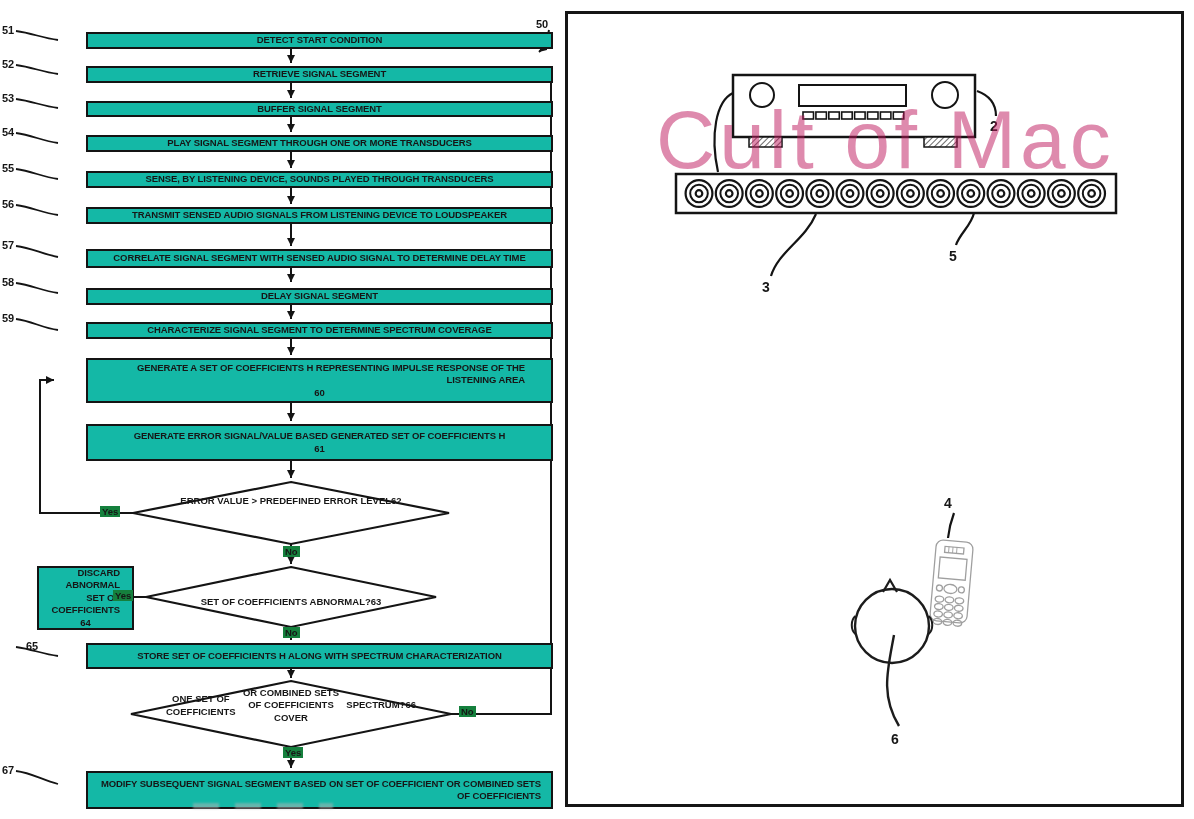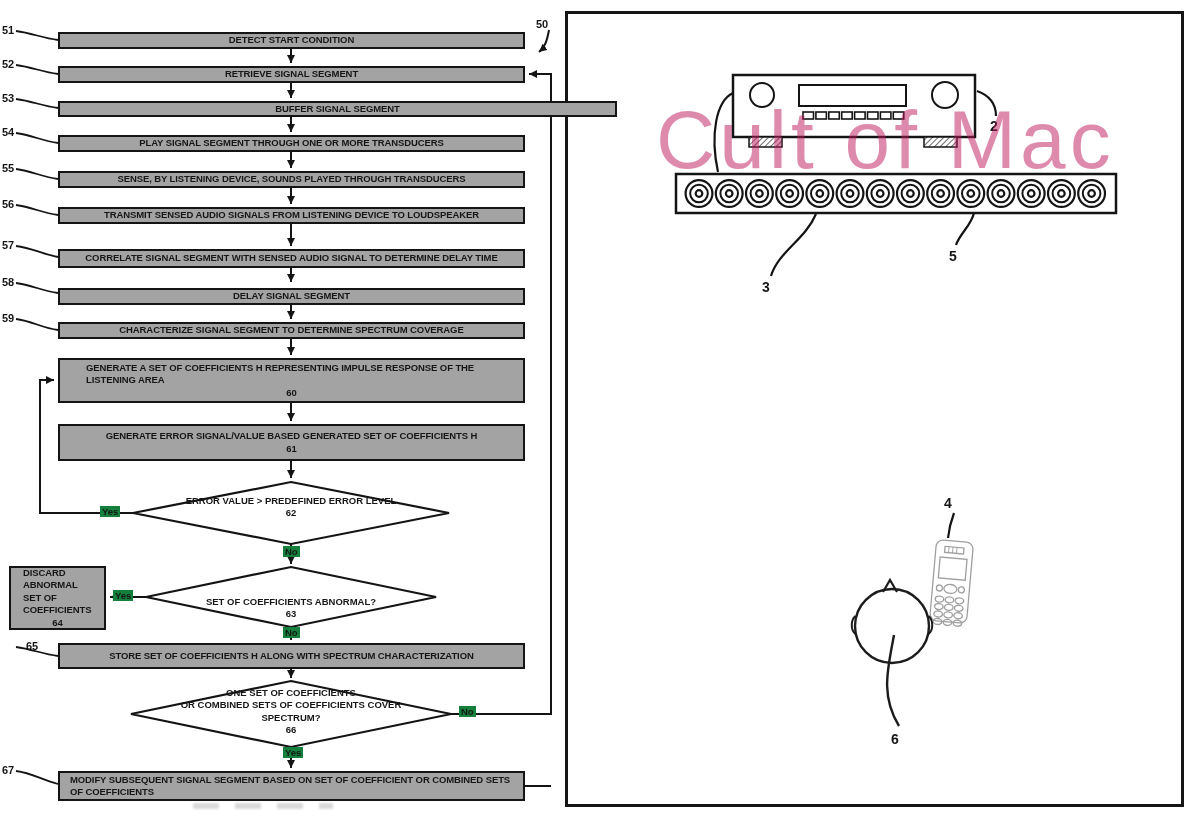--- a/index.html
+++ b/index.html
@@ -1,23 +1,23 @@
 <!DOCTYPE html>
 <html><head>
 <meta charset="utf-8">
 <style>
   html,body{margin:0;padding:0;background:#fff;}
   body{width:1194px;height:819px;position:relative;overflow:hidden;
        font-family:"Liberation Sans",sans-serif;color:#161616;}
   #art{position:absolute;left:0;top:0;z-index:1;}
-  .fbox{position:absolute;border:2px solid #141414;background:#a3a3a3;z-index:2;
+  .fbox{position:absolute;border:2px solid #141414;background:#14b8a6;z-index:2;
         display:flex;flex-direction:column;align-items:center;justify-content:center;
-        text-align:left;font-size:9.5px;font-weight:bold;line-height:1.3;
-        box-sizing:border-box;padding:0 6px;letter-spacing:-0.1px;}
-  .dlabel{position:absolute;z-index:3;display:flex;flex-direction:column;align-items:center;
+        text-align:right;font-size:9.5px;font-weight:bold;line-height:1.3;
+        box-sizing:border-box;padding:0 6px;letter-spacing:-0.1px;margin-left:28px;}
+  .dlabel{position:absolute;z-index:3;display:flex;flex-direction:row;align-items:center;
         justify-content:center;text-align:center;font-size:9.5px;font-weight:bold;line-height:1.3;}
   .num-out{position:absolute;z-index:3;font-size:11px;font-weight:bold;}
   .yn{position:absolute;z-index:3;font-size:9.5px;font-weight:bold;background:#15803d;padding:0 2px;}
   .panel-num{position:absolute;z-index:4;font-size:14px;font-weight:bold;}
   .panel-border{position:absolute;left:565px;top:11px;width:619px;height:796px;
         border:3px solid #151515;z-index:1;box-sizing:border-box;}
   .watermark{position:absolute;left:656px;top:99px;z-index:6;font-size:82px;font-weight:400;
         letter-spacing:4px;color:#be185d;opacity:0.5;white-space:nowrap;line-height:1;}
   .smudge{position:absolute;left:193px;top:803px;width:140px;height:6px;z-index:2;opacity:.5;
         background:repeating-linear-gradient(90deg,#b5b5b5 0 26px,transparent 26px 42px);
@@ -217,21 +217,21 @@
 
 <div class="panel-border"></div>
 <div class="watermark">Cult of Mac</div>
 
 <div class="fbox" style="left:58px;top:32px;width:467px;height:17px;">
     <span>DETECT START CONDITION</span>
   </div>
 <div class="fbox" style="left:58px;top:66px;width:467px;height:17px;">
     <span>RETRIEVE SIGNAL SEGMENT</span>
   </div>
-<div class="fbox" style="left:58px;top:101px;width:559px;height:16px;">
+<div class="fbox" style="left:58px;top:101px;width:467px;height:16px;">
     <span>BUFFER SIGNAL SEGMENT</span>
   </div>
 <div class="fbox" style="left:58px;top:135px;width:467px;height:17px;">
     <span>PLAY SIGNAL SEGMENT THROUGH ONE OR MORE TRANSDUCERS</span>
   </div>
 <div class="fbox" style="left:58px;top:171px;width:467px;height:17px;">
     <span>SENSE, BY LISTENING DEVICE, SOUNDS PLAYED THROUGH TRANSDUCERS</span>
   </div>
 <div class="fbox" style="left:58px;top:207px;width:467px;height:17px;">
     <span>TRANSMIT SENSED AUDIO SIGNALS FROM LISTENING DEVICE TO LOUDSPEAKER</span>
@@ -253,21 +253,21 @@
   <span>GENERATE ERROR SIGNAL/VALUE BASED GENERATED SET OF COEFFICIENTS H</span>
   <span>61</span>
 </div>
 <div class="fbox" style="left:9px;top:566px;width:97px;height:64px;padding:0 12px;">
   <span>DISCARD ABNORMAL SET OF COEFFICIENTS</span>
   <span>64</span>
 </div>
 <div class="fbox" style="left:58px;top:643px;width:467px;height:26px;">
     <span>STORE SET OF COEFFICIENTS H ALONG WITH SPECTRUM CHARACTERIZATION</span>
   </div>
-<div class="fbox" style="left:58px;top:771px;width:467px;height:30px;padding:0 10px;">
+<div class="fbox" style="left:58px;top:771px;width:467px;height:38px;padding:0 10px;">
     <span>MODIFY SUBSEQUENT SIGNAL SEGMENT BASED ON SET OF COEFFICIENT OR COMBINED SETS OF COEFFICIENTS</span>
   </div>
 
 <div class="dlabel" style="left:150px;top:495px;width:282px;">
   <span>ERROR VALUE &gt; PREDEFINED ERROR LEVEL</span>
   <span>62</span>
 </div>
 <div class="dlabel" style="left:160px;top:580px;width:262px;margin-top:16px;">
   <span>SET OF COEFFICIENTS ABNORMAL?</span>
   <span>63</span>

